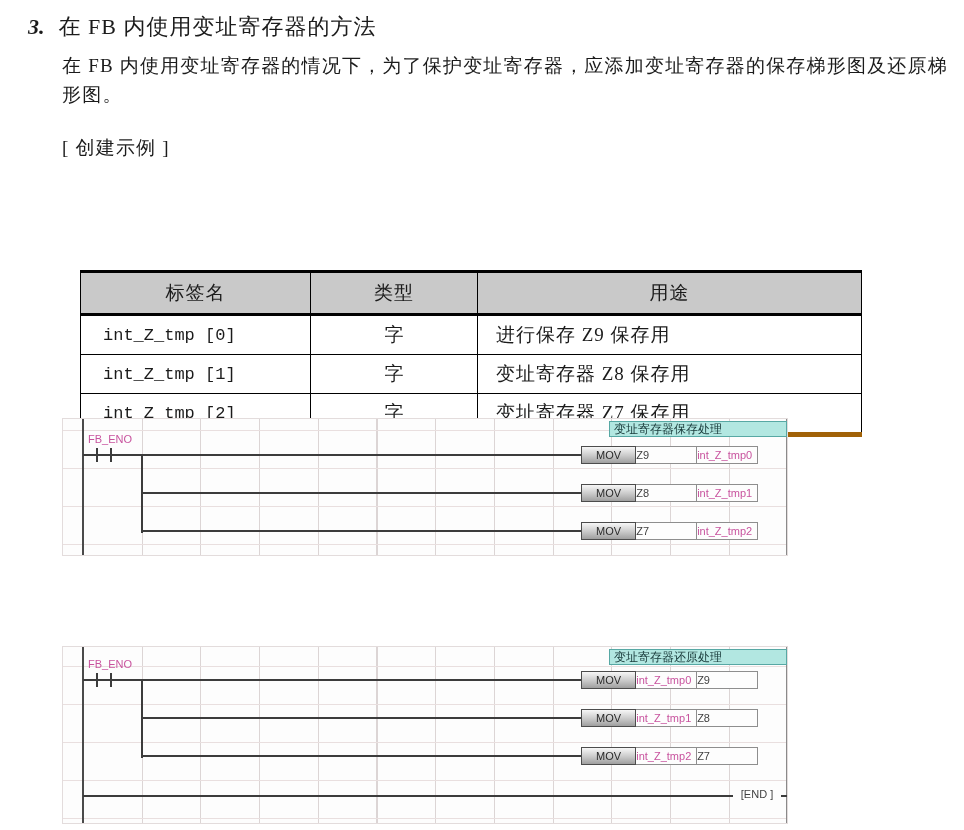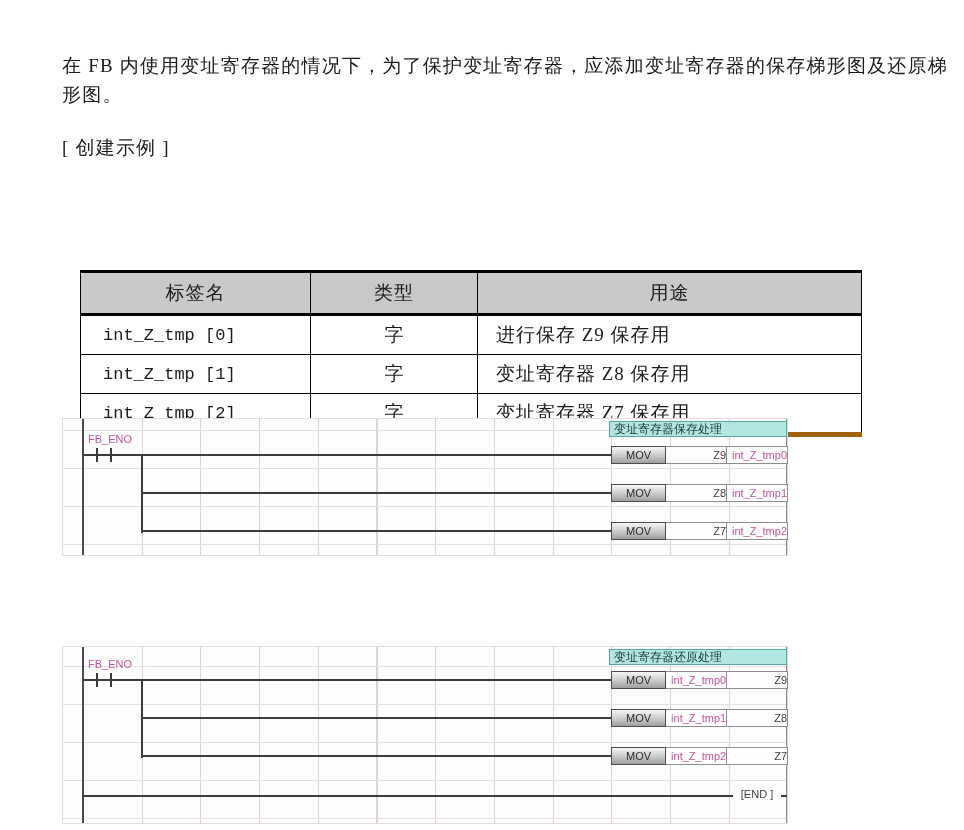--- a/index.html
+++ b/index.html
@@ -43,42 +43,45 @@
   .rail{position:absolute;top:0;bottom:0;background:#4a4a4a;width:2px;}
   .rail.left{left:19px;}
   .rail.right{left:723px;width:1px;background:#8a8a8a;}
   .ltitle{position:absolute;left:546px;top:2px;width:178px;height:16px;box-sizing:border-box;
         background:#b2e7e1;border:1px solid #57a8a4;font-size:12px;line-height:14px;
         padding-left:4px;color:#173838;white-space:nowrap;overflow:hidden;}
   .wire{position:absolute;height:2px;background:#3c3c3c;}
   .vwire{position:absolute;width:2px;background:#3c3c3c;}
   .contact-label{position:absolute;left:25px;font-size:11px;color:#c8539e;white-space:nowrap;}
   .cbar{position:absolute;width:2px;height:14px;background:#3c3c3c;}
-  .instr{position:absolute;left:548px;width:177px;height:18px;display:flex;box-sizing:border-box;}
+  .instr{position:absolute;left:518px;width:177px;height:18px;display:flex;box-sizing:border-box;}
   .mnem{width:58px;box-sizing:border-box;border:1px solid #4c4c4c;
         background:linear-gradient(#f7f7f7,#c9c9c9 55%,#9f9f9f);
         font-size:11px;line-height:16px;text-align:center;color:#2a2a2a;}
   .opd{width:64px;box-sizing:border-box;border:1px solid #8e8e8e;border-left:none;background:#fdfdfd;
-        font-size:11px;line-height:16px;text-align:right;color:#3f3f3f;white-space:nowrap;overflow:hidden;}
+        font-size:11px;line-height:16px;text-align:left;color:#3f3f3f;white-space:nowrap;overflow:hidden;}
   .opd.lbl{color:#c8539e;}
   .end-instr{position:absolute;left:668px;width:52px;text-align:center;font-size:11px;
         color:#3f3f3f;white-space:nowrap;}
 
   
   .fb-middle{position:absolute;left:368px;top:554px;width:150px;height:90px;
         display:flex;flex-direction:column;align-items:center;}
   .dots{display:flex;flex-direction:column;align-items:center;padding:2px 0;}
   .dots i{width:4px;height:4px;border-radius:50%;background:#1b1b1b;margin:1.6px 0;}
   .fb-label{font-size:20px;letter-spacing:1px;padding:1px 0 0 0;}
 </style>
 </head>
 <body>
 
 <div class="page">
 
+  <div class="heading">
+    <span class="hnum">3.</span><span class="htxt">在 FB 内使用变址寄存器的方法</span>
+  </div>
 
   <p class="body intro">在 FB 内使用变址寄存器的情况下，为了保护变址寄存器，应添加变址寄存器的保存梯形图及还原梯形图。</p>
   <p class="body example-label">[ 创建示例 ]</p>
 
   <table class="label-table">
     <colgroup>
         <col style="width:230px">
         <col style="width:167px">
         <col style="width:384px">
       </colgroup>

